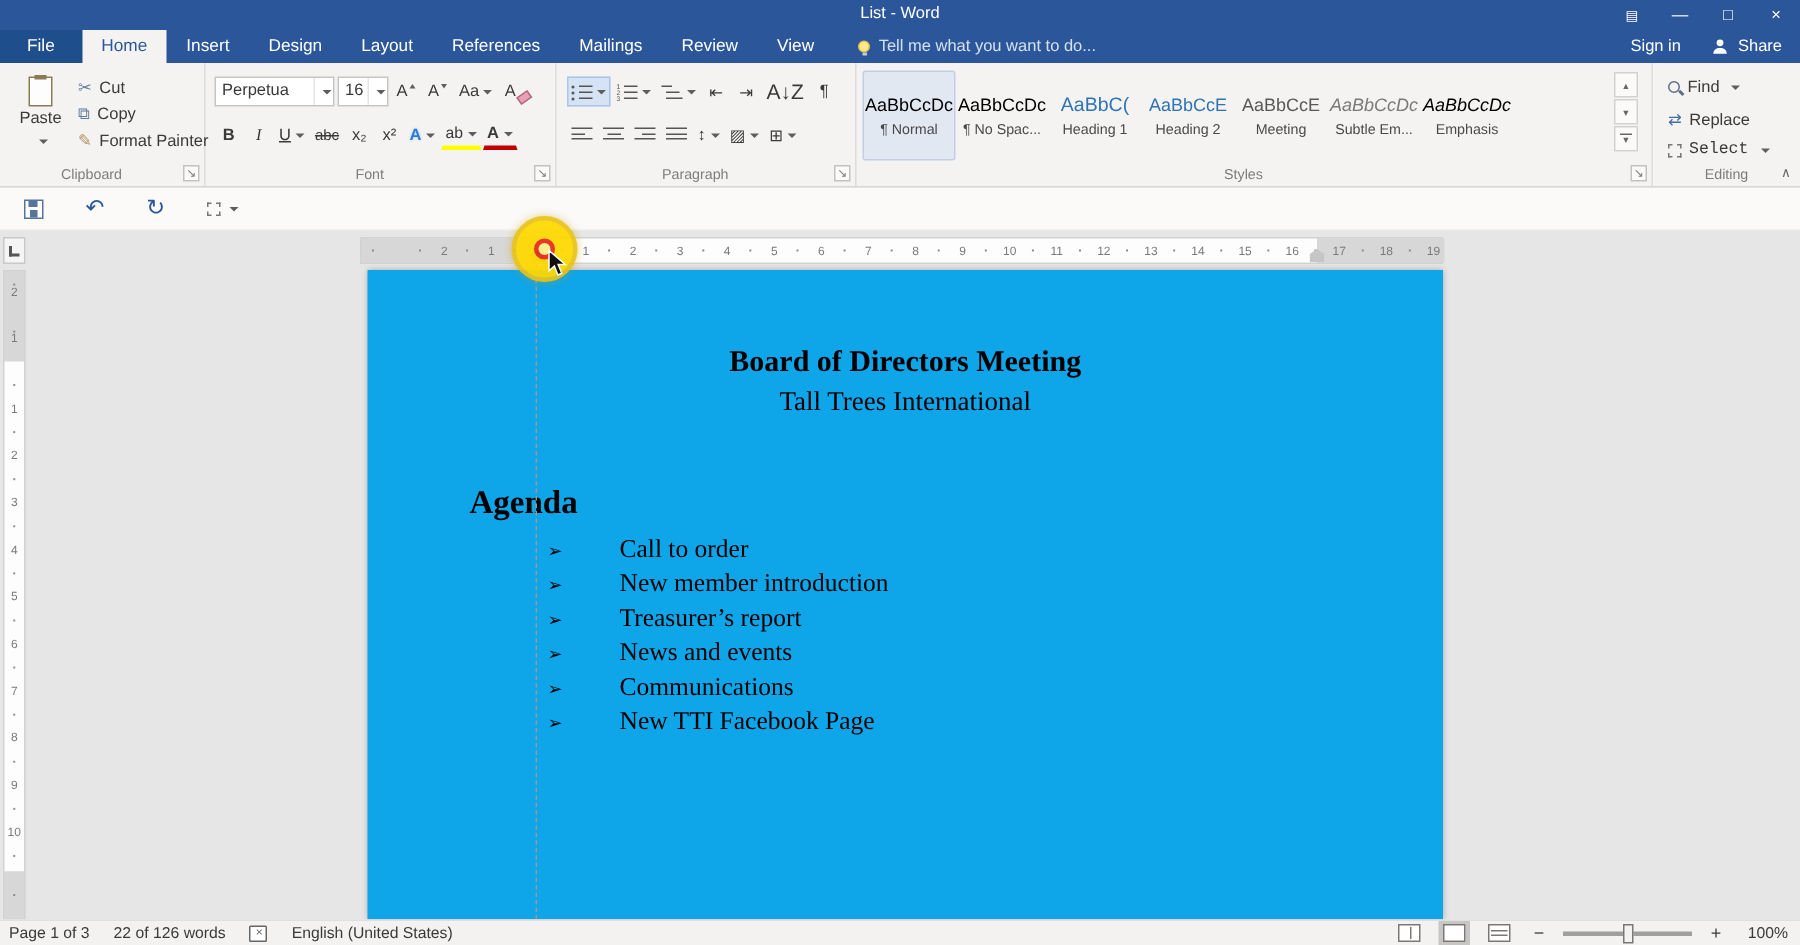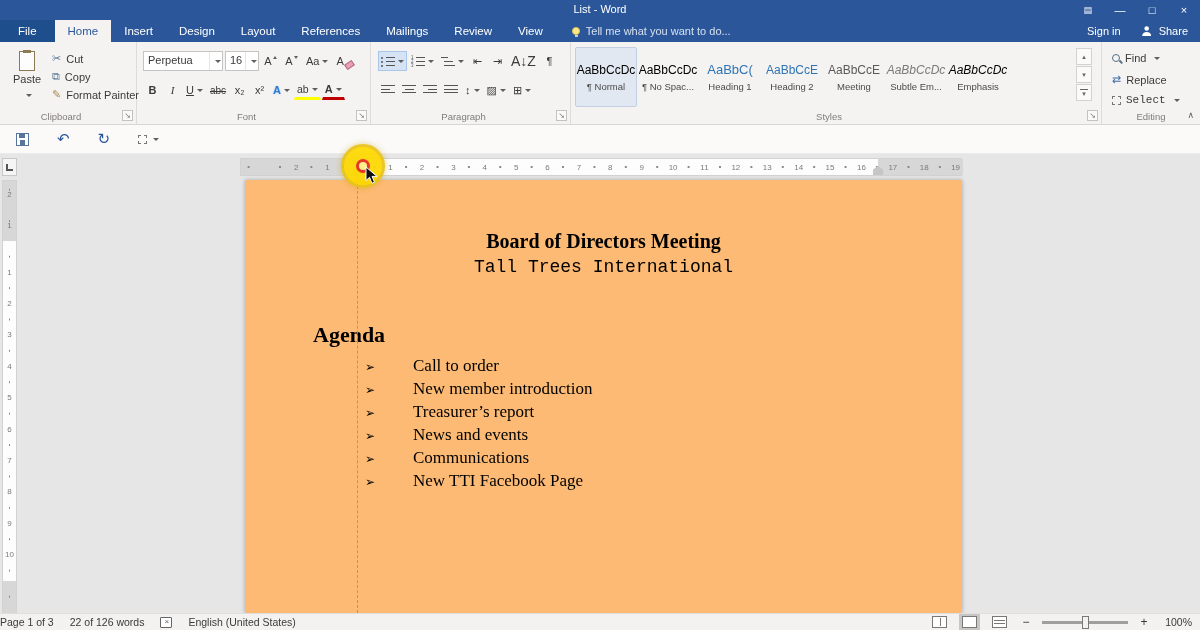--- a/index.html
+++ b/index.html
@@ -133,38 +133,38 @@
   .l-indent{position:absolute;left:113px;bottom:0;width:10px;height:9px;background:#c6c6c6;clip-path:polygon(50% 0,100% 38%,100% 100%,0 100%,0 38%);}
   .vruler{position:absolute;left:2px;top:26px;width:15px;height:433px;border:1px solid #d2d2d2;background:#d9d9d9;}
   .vr-zone{position:absolute;left:0;right:0;background-repeat:repeat-y;background-image:radial-gradient(circle,#8a8a8a 0,#8a8a8a .8px,transparent 1px);background-size:100% 31.4px;}
   .vr-zm-t{top:0;height:60px;background-color:#d7d7d7;background-position:center -7px;}
   .vr-zt{top:60px;height:340px;background-color:#fdfdfd;}
   .vr-zm-b{top:400px;height:33px;background-color:#d7d7d7;}
   .vr-nums{position:absolute;top:75.7px;left:0;right:0;display:flex;flex-direction:column;}
   .vr-nums-m{position:absolute;top:-2px;left:0;right:0;display:flex;flex-direction:column;}
   .vr-num{height:31.4px;line-height:31.4px;text-align:center;font-size:8px;color:#7a7a7a;}
 
-  .page{position:absolute;left:245px;top:26px;width:717px;height:433px;background:#fdba74;box-shadow:0 0 4px rgba(0,0,0,.28);}
+  .page{position:absolute;left:245px;top:26px;width:717px;height:433px;background:#0ea5e9;box-shadow:0 0 4px rgba(0,0,0,.28);}
   .doc-title{position:absolute;top:50px;left:0;width:100%;text-align:center;font-family:"Liberation Serif",serif;font-weight:bold;font-size:20px;color:#000;}
-  .doc-subtitle{position:absolute;top:77px;left:0;width:100%;text-align:center;font-family:Liberation Mono, monospace;font-size:18px;color:#000;}
+  .doc-subtitle{position:absolute;top:77px;left:0;width:100%;text-align:center;font-family:Liberation Serif, serif;font-size:18px;color:#000;}
   .doc-heading{position:absolute;top:142px;left:68px;font-family:Liberation Serif, serif;font-weight:bold;font-size:22px;color:#000;}
   .doc-list{position:absolute;top:176px;left:0;width:100%;}
   .doc-li{position:relative;height:23px;}
   .doc-bullet{position:absolute;left:120px;top:4px;font-size:12px;color:#000;}
   .doc-li-text{position:absolute;left:168px;top:0;font-family:"Liberation Serif",serif;font-size:17px;color:#000;white-space:nowrap;}
   .guide-line{position:absolute;left:357px;top:22px;height:437px;width:0;border-left:1px dashed #9a9a9a;z-index:5;}
 
   
   .click-halo{position:absolute;left:341px;top:144px;width:44px;height:44px;border-radius:50%;background:#ffd900;border:3px solid #e9c31a;opacity:.93;z-index:40;box-shadow:0 0 6px rgba(200,160,0,.5);}
   .click-ring{position:absolute;left:50%;top:50%;width:14px;height:14px;margin:-7px 0 0 -7px;border:3px solid #e8291c;border-radius:50%;background:rgba(255,255,240,.55);}
   .cursor-svg{position:absolute;left:21px;top:19px;z-index:41;}
 
   
   .statusbar{position:absolute;top:613px;left:0;right:0;height:17px;background:#f3f2f1;border-top:1px solid #e1dfdd;display:flex;align-items:center;font-size:10.5px;color:#3b3a39;z-index:20;}
-  .sb-left{display:flex;align-items:center;gap:16px;}
+  .sb-left{display:flex;align-items:center;gap:16px;padding-left:6px;}
   .sb-item{cursor:default;white-space:nowrap;}
   .ico-proof{width:12px;height:11px;border:1px solid #666;border-radius:1px;position:relative;display:inline-block;background:#fff;}
   .ico-proof::before{content:"×";position:absolute;left:3px;top:-1px;font-size:8px;color:#666;}
   .sb-right{margin-left:auto;display:flex;align-items:center;gap:9px;padding-right:8px;}
   .vico{width:15px;height:12px;border:1px solid #7a7876;background:#fff;position:relative;display:inline-block;}
   .vico-read::after{content:"";position:absolute;left:6.5px;top:1px;bottom:1px;width:1px;background:#7a7876;}
   .vico-web::after{content:"";position:absolute;left:1px;right:1px;top:3px;height:1px;background:#7a7876;box-shadow:0 3px 0 #7a7876;}
   .vsel{background:#c8c6c4;padding:2px 3px;display:flex;}
   .vplain{padding:2px 3px;display:flex;}
   .zbtn{font-size:12px;width:14px;text-align:center;cursor:default;}

